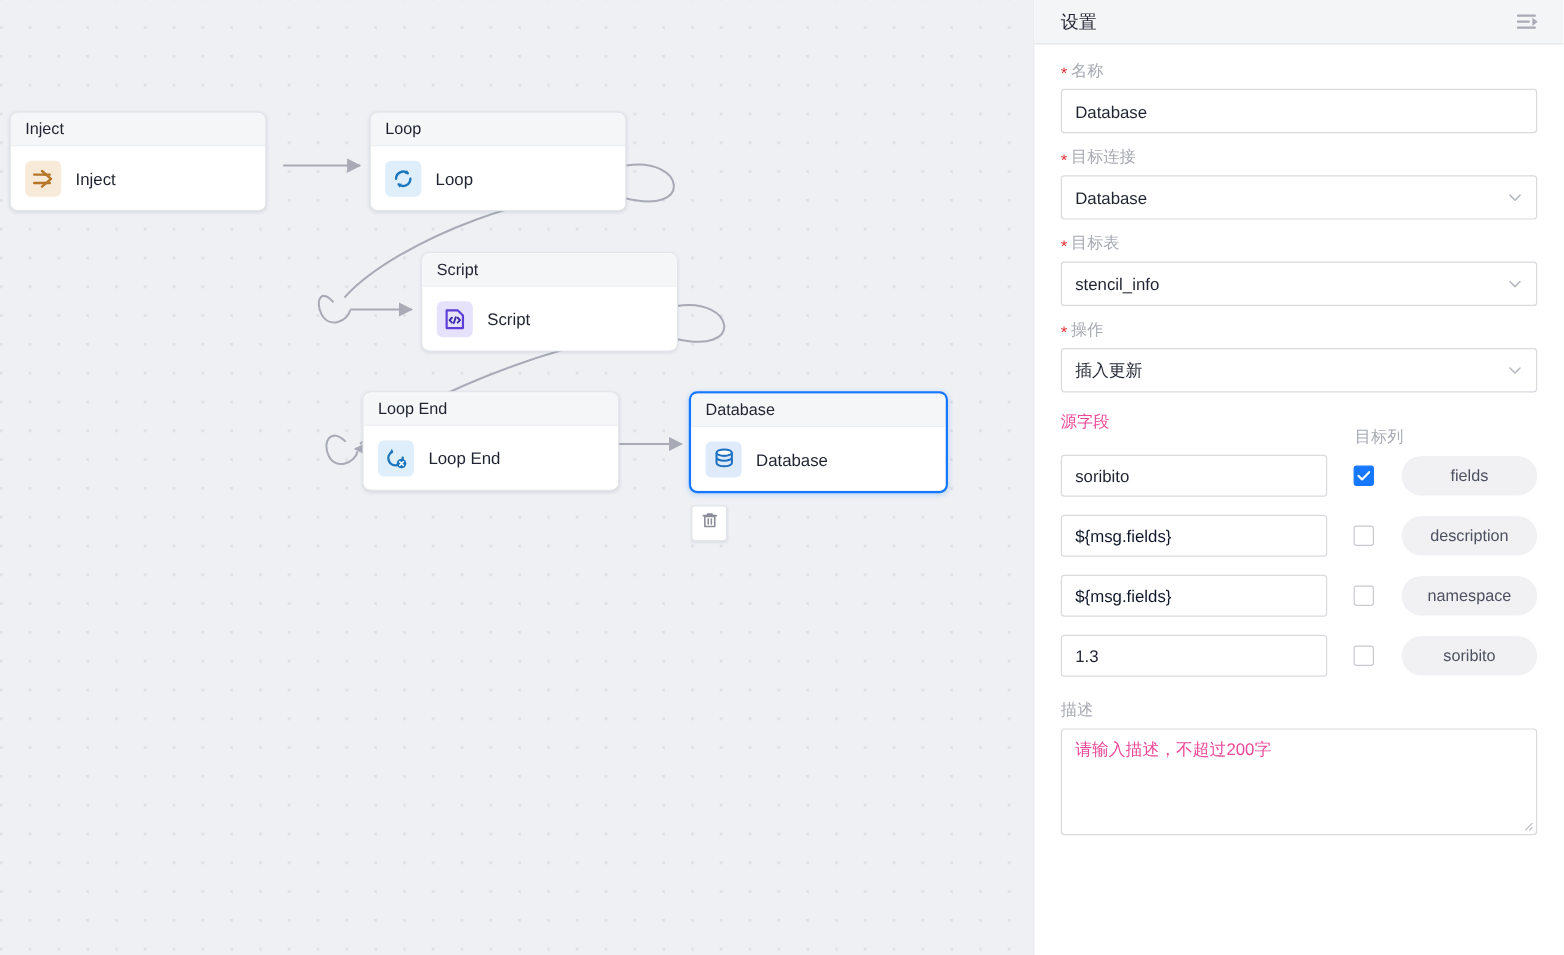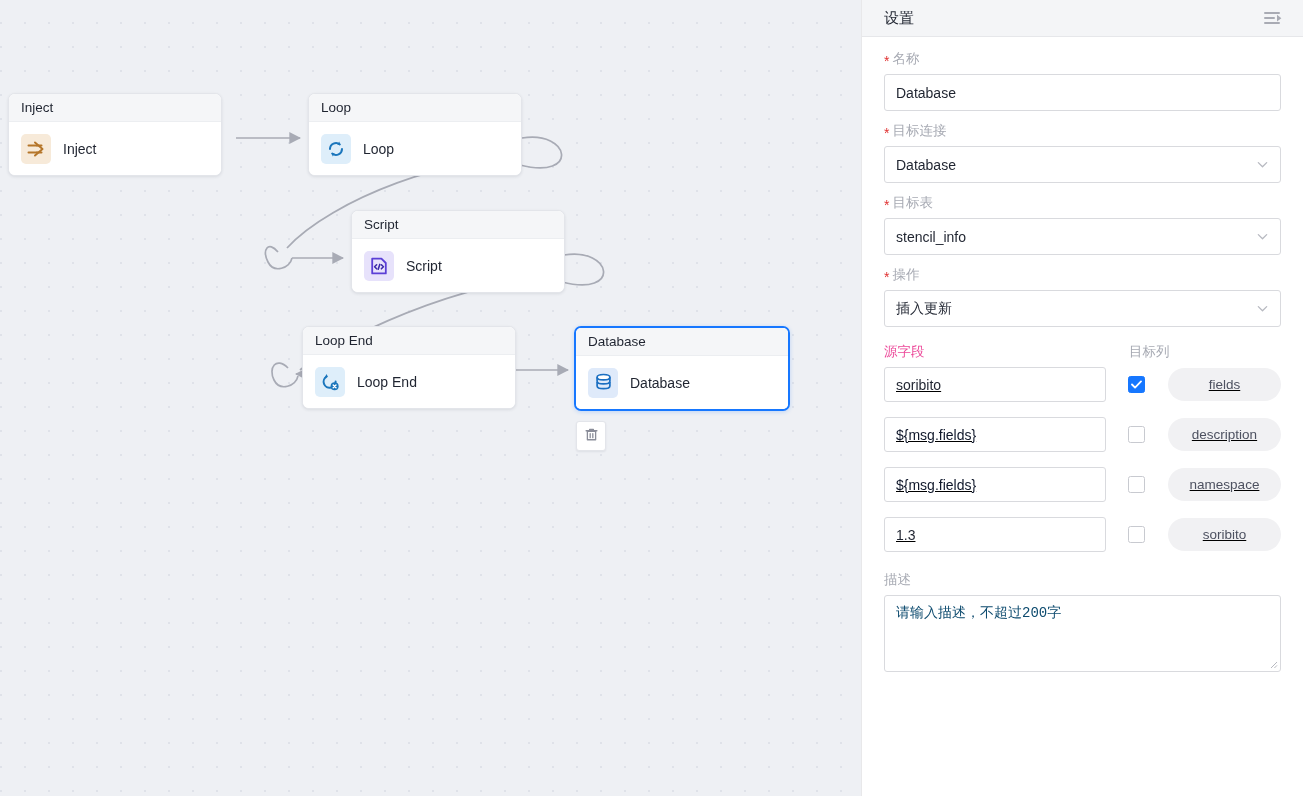--- a/index.html
+++ b/index.html
@@ -114,23 +114,23 @@
     display: flex; align-items: center;
     padding: 0 11px;
     font-size: 14px;
     color: #1f2430;
   }
   .ctl.select { justify-content: space-between; cursor: pointer; }
   .chev { color: #b7b9c0; flex: 0 0 auto; display: flex; }
 
   .map-head { display: flex; margin-top: 16px; margin-bottom: 6px; }
   .map-head .h1 { width: 222px; font-size: 13.5px; color: #ec4899; }
-  .map-head .h2 { font-size: 13.5px; color: #a6a9b2; padding-left: 23px; }
-
-  .map-row { display: flex; align-items: center; gap: 0; margin-bottom: 15px; text-decoration: underline; }
+  .map-head .h2 { font-size: 13.5px; color: #a6a9b2; padding-left: 23px; margin-top: 12px; }
+
+  .map-row { display: flex; align-items: center; gap: 0; margin-bottom: 15px; }
   .map-input {
     width: 222px; height: 35px;
     border: 1px solid #d9dade;
     border-radius: 3px;
     background: #fff;
     display: flex; align-items: center;
     padding: 0 11px;
     font-size: 14px;
     color: #1f2430;
   }
@@ -153,29 +153,29 @@
     background: #f1f1f3;
     border-radius: 17px;
     display: flex; align-items: center; justify-content: center;
     font-size: 13.5px;
     color: #4d5160;
     flex: 0 0 auto;
   }
 
   .desc-label { font-size: 13.5px; color: #a6a9b2; margin-bottom: 6px; margin-top: 19px; }
   .textarea {
-    width: 100%; height: 77px;
+    width: 100%; height: 89px;
     border: 1px solid #d9dade;
     border-radius: 3px;
     background: #fff;
     padding: 8px 11px;
     font-size: 14px;
-    color: #0c4a6e;
+    color: #ec4899;
     position: relative;
-    font-family: Liberation Mono, monospace;
+    font-family: Liberation Sans, sans-serif;
   }
   .resize-grip {
     position: absolute; right: 2px; bottom: 2px;
     width: 10px; height: 10px;
     pointer-events: none;
   }
 </style>
 </head>
 <body>
 

